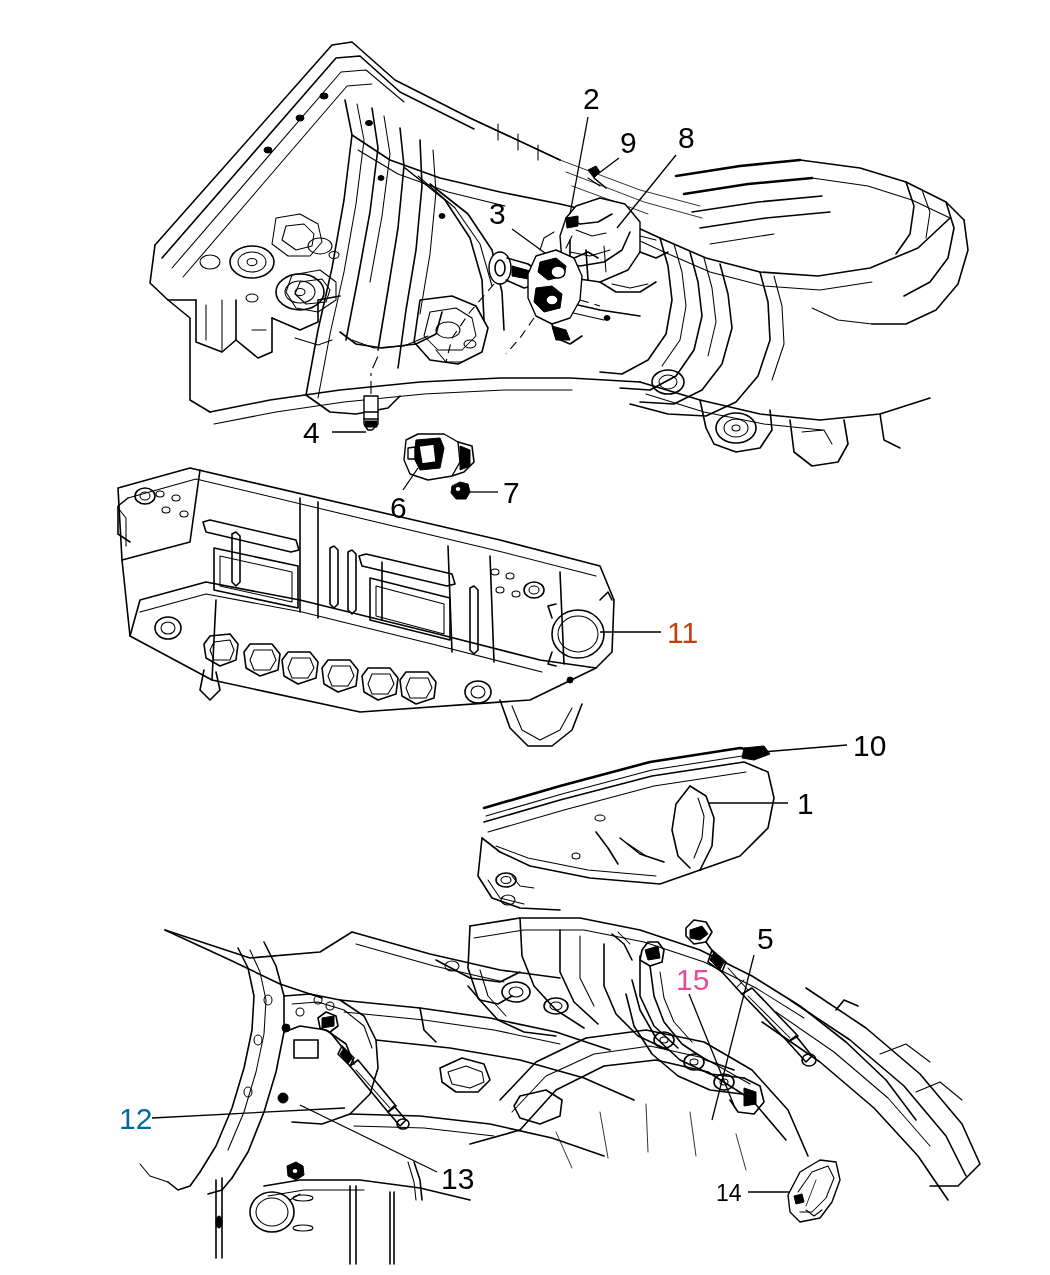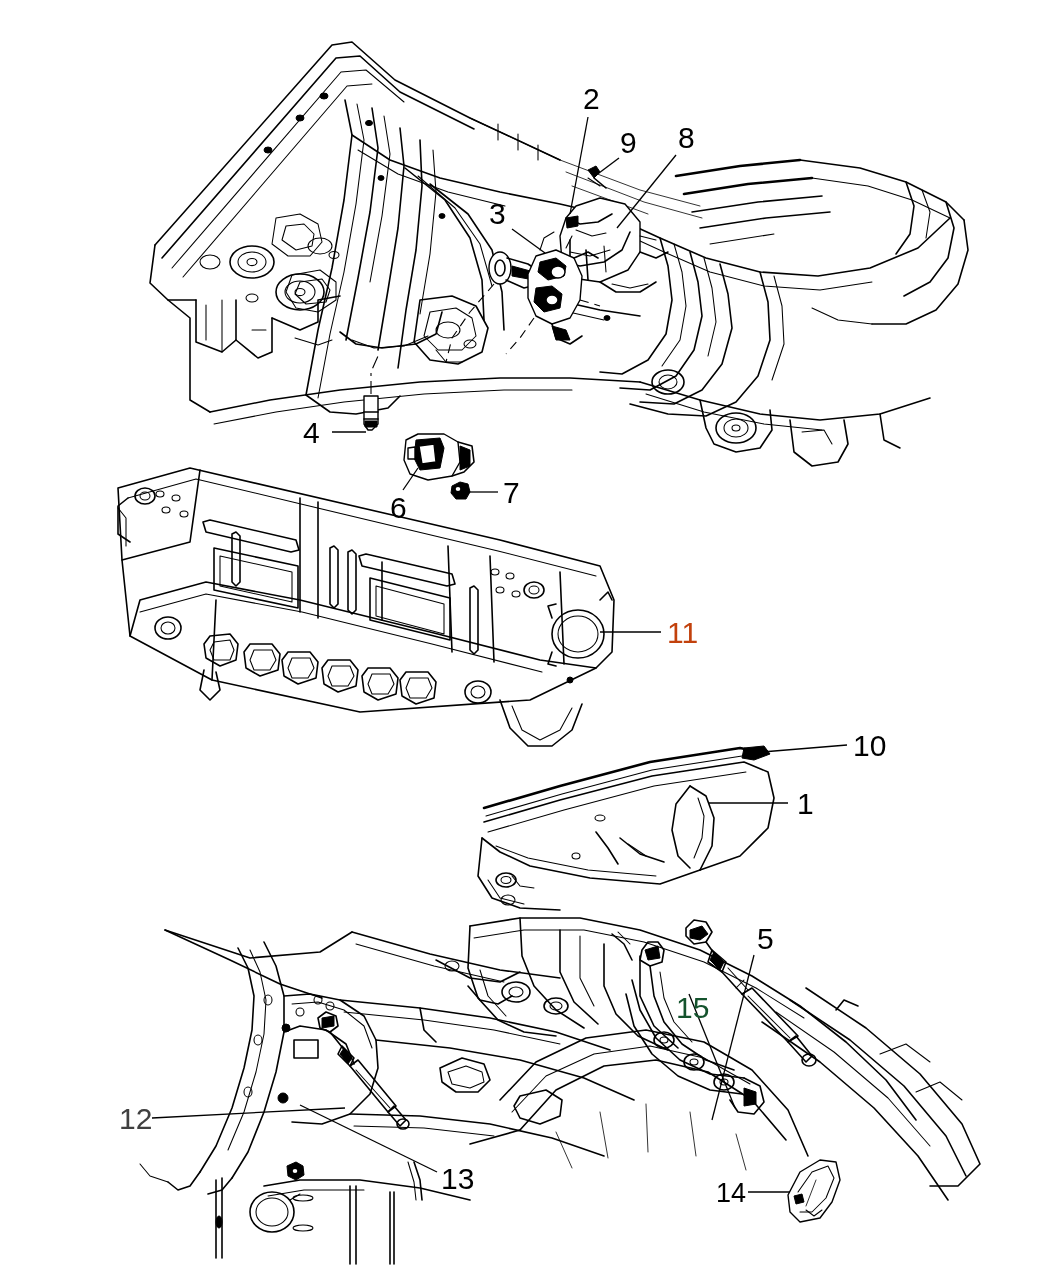--- a/index.html
+++ b/index.html
@@ -486,19 +486,19 @@
       <div class="callout" style="left: 583px; top: 84px; color: rgb(0, 0, 0); font-size: 30px;">2</div>
       <div class="callout" style="left: 489px; top: 199px; color: rgb(0, 0, 0); font-size: 30px;">3</div>
       <div class="callout" style="left: 303px; top: 418px; color: rgb(0, 0, 0); font-size: 30px;">4</div>
       <div class="callout" style="left: 757px; top: 924px; color: rgb(0, 0, 0); font-size: 30px;">5</div>
       <div class="callout" style="left: 390px; top: 493px; color: rgb(0, 0, 0); font-size: 30px;">6</div>
       <div class="callout" style="left: 503px; top: 478px; color: rgb(0, 0, 0); font-size: 30px;">7</div>
       <div class="callout" style="left: 678px; top: 123px; color: rgb(0, 0, 0); font-size: 30px;">8</div>
       <div class="callout" style="left: 620px; top: 128px; color: rgb(0, 0, 0); font-size: 30px;">9</div>
       <div class="callout" style="left: 853px; top: 731px; color: rgb(0, 0, 0); font-size: 30px;">10</div>
       <div class="callout" style="left: 667px; top: 618px; color: #c2410c; font-size: 30px;">11</div>
-      <div class="callout" style="left: 119px; top: 1104px; color: #404040; font-size: 30px;">12</div>
+      <div class="callout" style="left: 119px; top: 1104px; color: #0369a1; font-size: 30px;">12</div>
       <div class="callout" style="left: 441px; top: 1164px; color: rgb(0, 0, 0); font-size: 30px; text-align: right;">13</div>
-      <div class="callout" style="left: 716px; top: 1178px; color: rgb(0, 0, 0); font-size: 27px;">14</div>
-      <div class="callout" style="left: 676px; top: 965px; color: #14532d; font-size: 30px; margin-top: 28px;">15</div>
+      <div class="callout" style="left: 716px; top: 1178px; color: rgb(0, 0, 0); font-size: 23px;">14</div>
+      <div class="callout" style="left: 676px; top: 965px; color: #ec4899; font-size: 30px;">15</div>
     </div>
 
 </div>
 
 </body></html>

